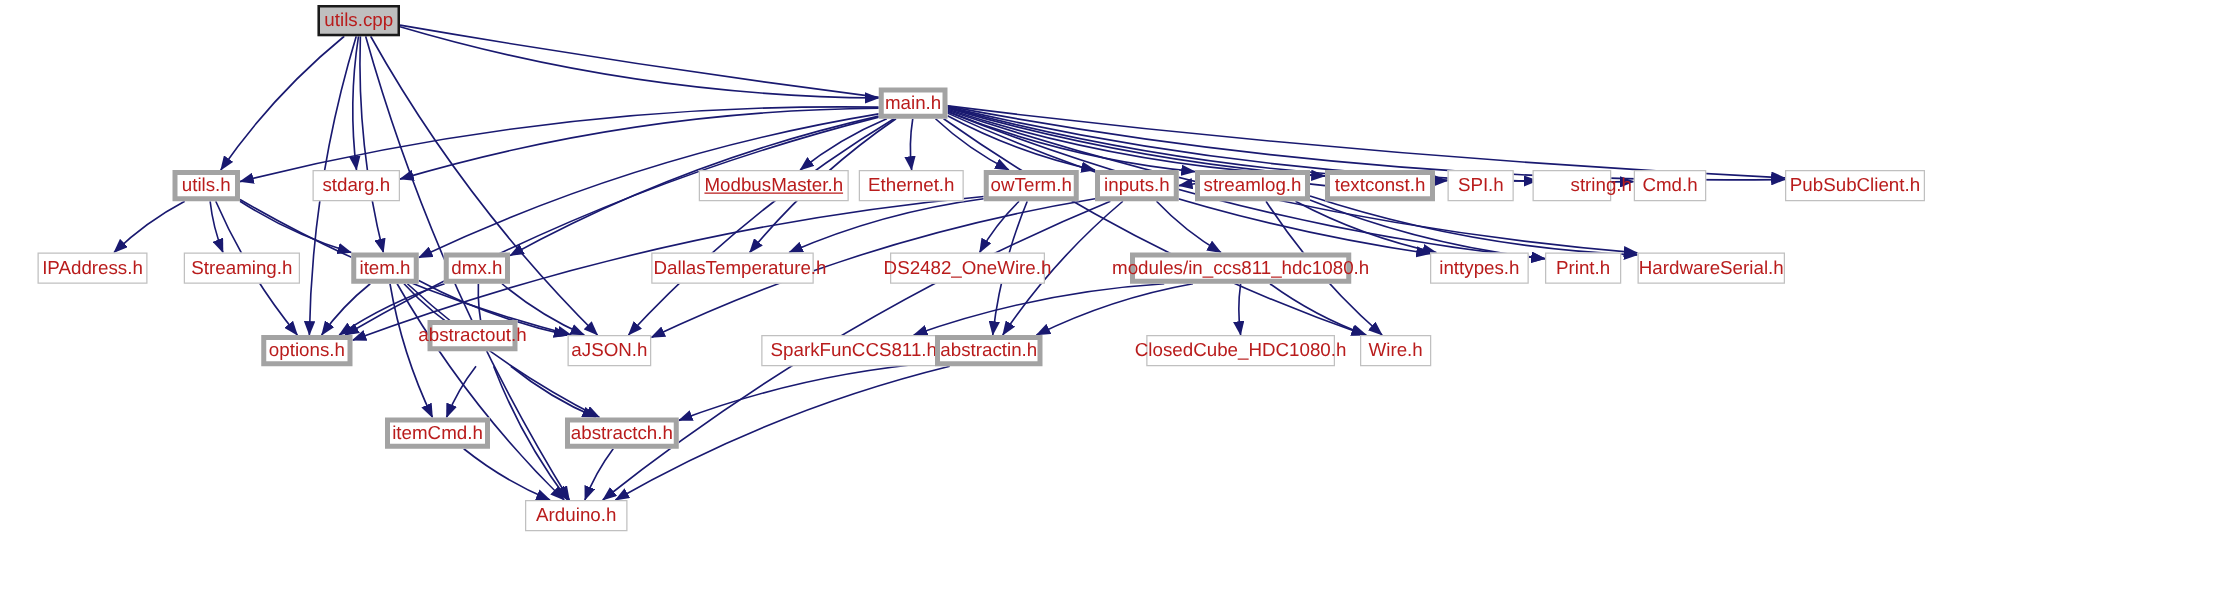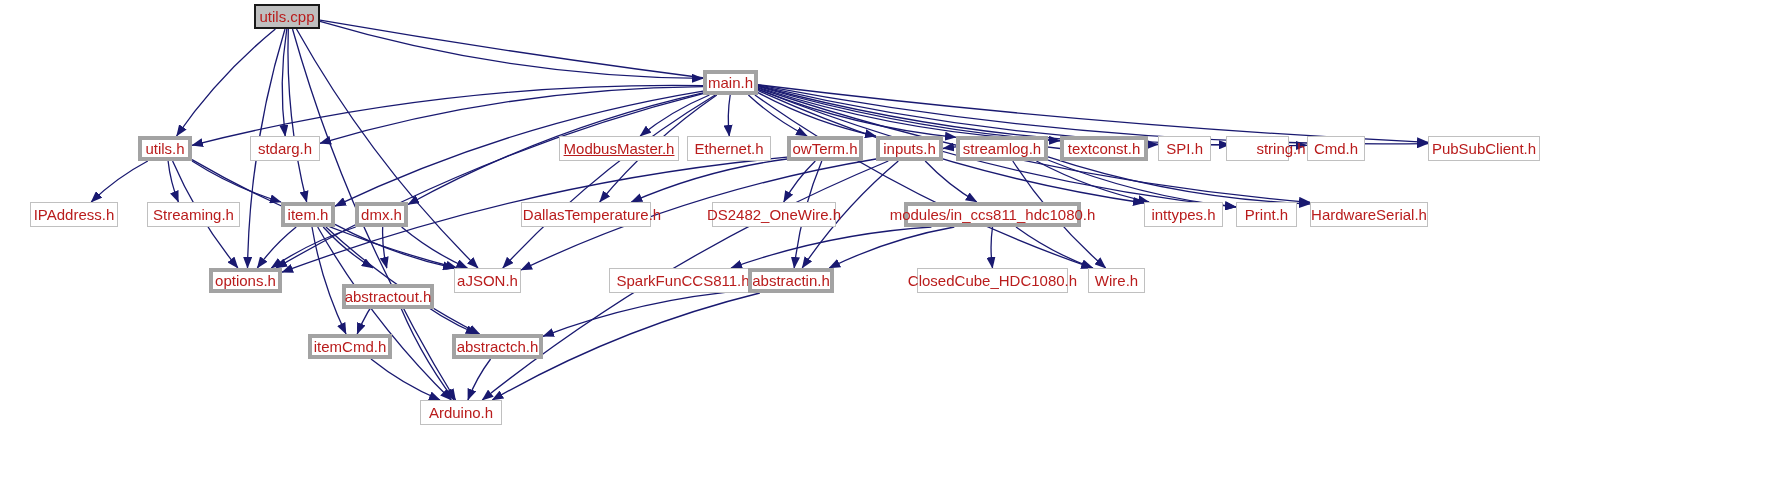--- a/index.html
+++ b/index.html
@@ -200,21 +200,21 @@
       </div>
       <div class="gnode ext" style="left: 1236px; top: 202px; width: 61px; height: 25px;">
         <span class="lbl">Print.h</span>
       </div>
       <div class="gnode ext" style="left: 1310px; top: 202px; width: 118px; height: 25px; justify-content: center;">
         <span class="lbl">HardwareSerial.h</span>
       </div>
       <div class="gnode lib" style="left: 209px; top: 268px; width: 73px; height: 25px;">
         <span class="lbl">options.h</span>
       </div>
-      <div class="gnode lib" style="left: 342px; top: 284px; width: 92px; height: 25px;">
+      <div class="gnode lib" style="left: 342px; top: 256px; width: 72px; height: 25px;">
         <span class="lbl">abstractout.h</span>
       </div>
       <div class="gnode ext" style="left: 454px; top: 268px; width: 67px; height: 25px;">
         <span class="lbl">aJSON.h</span>
       </div>
       <div class="gnode ext" style="left: 609px; top: 268px; width: 148px; height: 25px;">
         <span class="lbl">SparkFunCCS811.h</span>
       </div>
       <div class="gnode lib" style="left: 748px; top: 268px; width: 86px; height: 25px;">
         <span class="lbl">abstractin.h</span>

